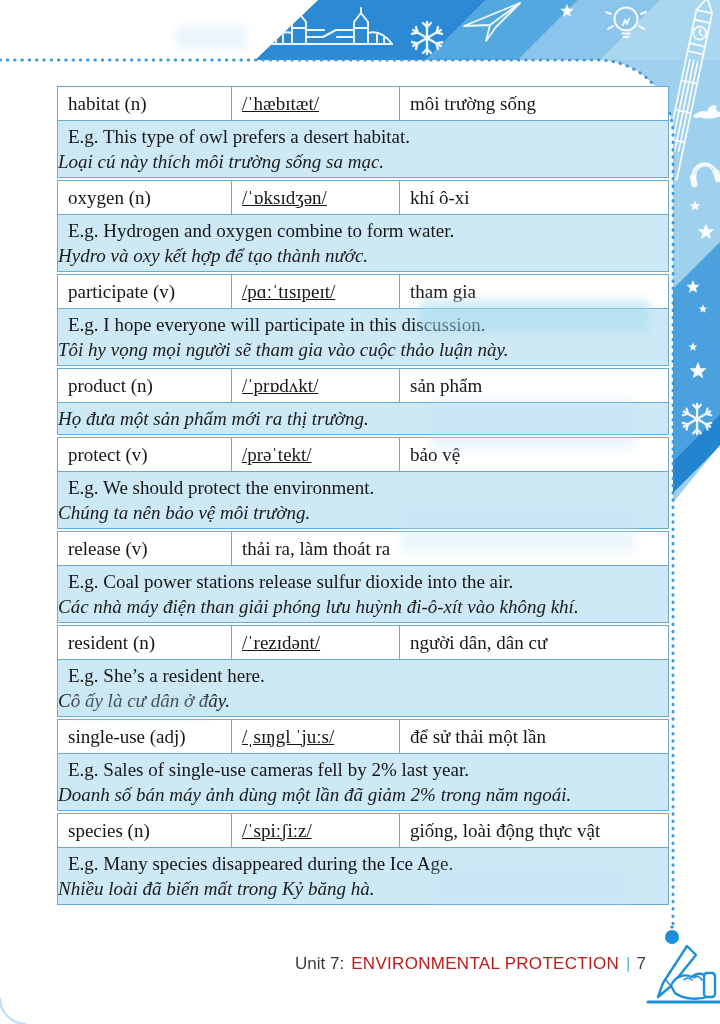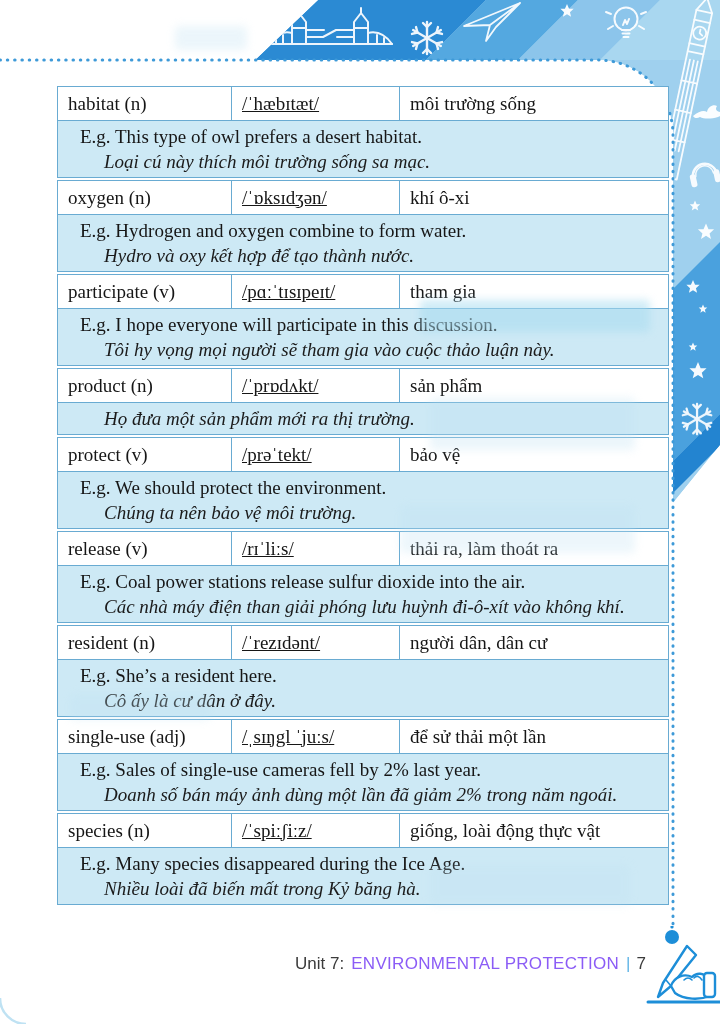--- a/index.html
+++ b/index.html
@@ -8,26 +8,26 @@
   .deco{position:absolute;inset:0;z-index:0;pointer-events:none;}
   
   .vocab{position:absolute;left:57px;top:86px;width:612px;z-index:2;}
   .entry{margin-bottom:2px;}
   .word-row{display:flex;border:1px solid #69abd2;background:#ffffff;height:33px;align-items:center;}
   .cell{box-sizing:border-box;padding-left:10px;font-size:19px;color:#161616;white-space:nowrap;overflow:hidden;}
   .c1{width:173px;}
   .c2{width:168px;border-left:1px solid #69abd2;align-self:stretch;display:flex;align-items:center;text-decoration:underline;}
   .c3{flex:1;border-left:1px solid #69abd2;align-self:stretch;display:flex;align-items:center;text-align:center;}
   .eg-row{border:1px solid #69abd2;margin-top:-1px;background:#cde9f5;padding:3px 4px 3px 0;}
-  .eg-en{font-size:19px;line-height:25px;color:#161616;padding-left:10px;white-space:nowrap;margin-left:12px;}
-  .eg-vi{font-size:19px;line-height:25px;color:#1b1b1b;font-style:italic;padding-left:46px;white-space:nowrap;}
+  .eg-en{font-size:19px;line-height:25px;color:#161616;padding-left:10px;white-space:nowrap;}
+  .eg-vi{font-size:19px;line-height:25px;color:#1b1b1b;font-style:italic;white-space:nowrap;}
   
   .footer{position:absolute;top:954px;left:0;width:646px;text-align:right;z-index:2;
           font-family:"Liberation Sans","DejaVu Sans",sans-serif;font-size:17px;color:#3b3b3b;white-space:nowrap;}
-  .footer .t-blue{color:#8b5cf6;letter-spacing:.3px;margin-left:7px;}
+  .footer .t-blue{color:#b91c1c;letter-spacing:.3px;margin-left:7px;}
   .footer .sep{color:#5fb4e6;margin:0 6px 0 7px;}
   
   .bleed{position:absolute;z-index:3;pointer-events:none;background:#bfe1f2;filter:blur(4px);border-radius:4px;}
   .hand{position:absolute;left:640px;top:926px;z-index:2;}
 </style>
 </head>
 <body>
 
 <div class="page">
 
@@ -191,21 +191,20 @@
       </div>
       <div class="eg-row">
         <div class="eg-en">E.g. We should protect the environment.</div>
         <div class="eg-vi">Chúng ta nên bảo vệ môi trường.</div>
       </div>
     </div>
 
     <div class="entry">
       <div class="word-row">
         <div class="cell c1">release (v)</div>
-        <div class="cell c2">/rɪˈliːs/</div>
         <div class="cell c3">thải ra, làm thoát ra</div>
       </div>
       <div class="eg-row">
         <div class="eg-en">E.g. Coal power stations release sulfur dioxide into the air.</div>
         <div class="eg-vi">Các nhà máy điện than giải phóng lưu huỳnh đi-ô-xít vào không khí.</div>
       </div>
     </div>
 
     <div class="entry">
       <div class="word-row">

